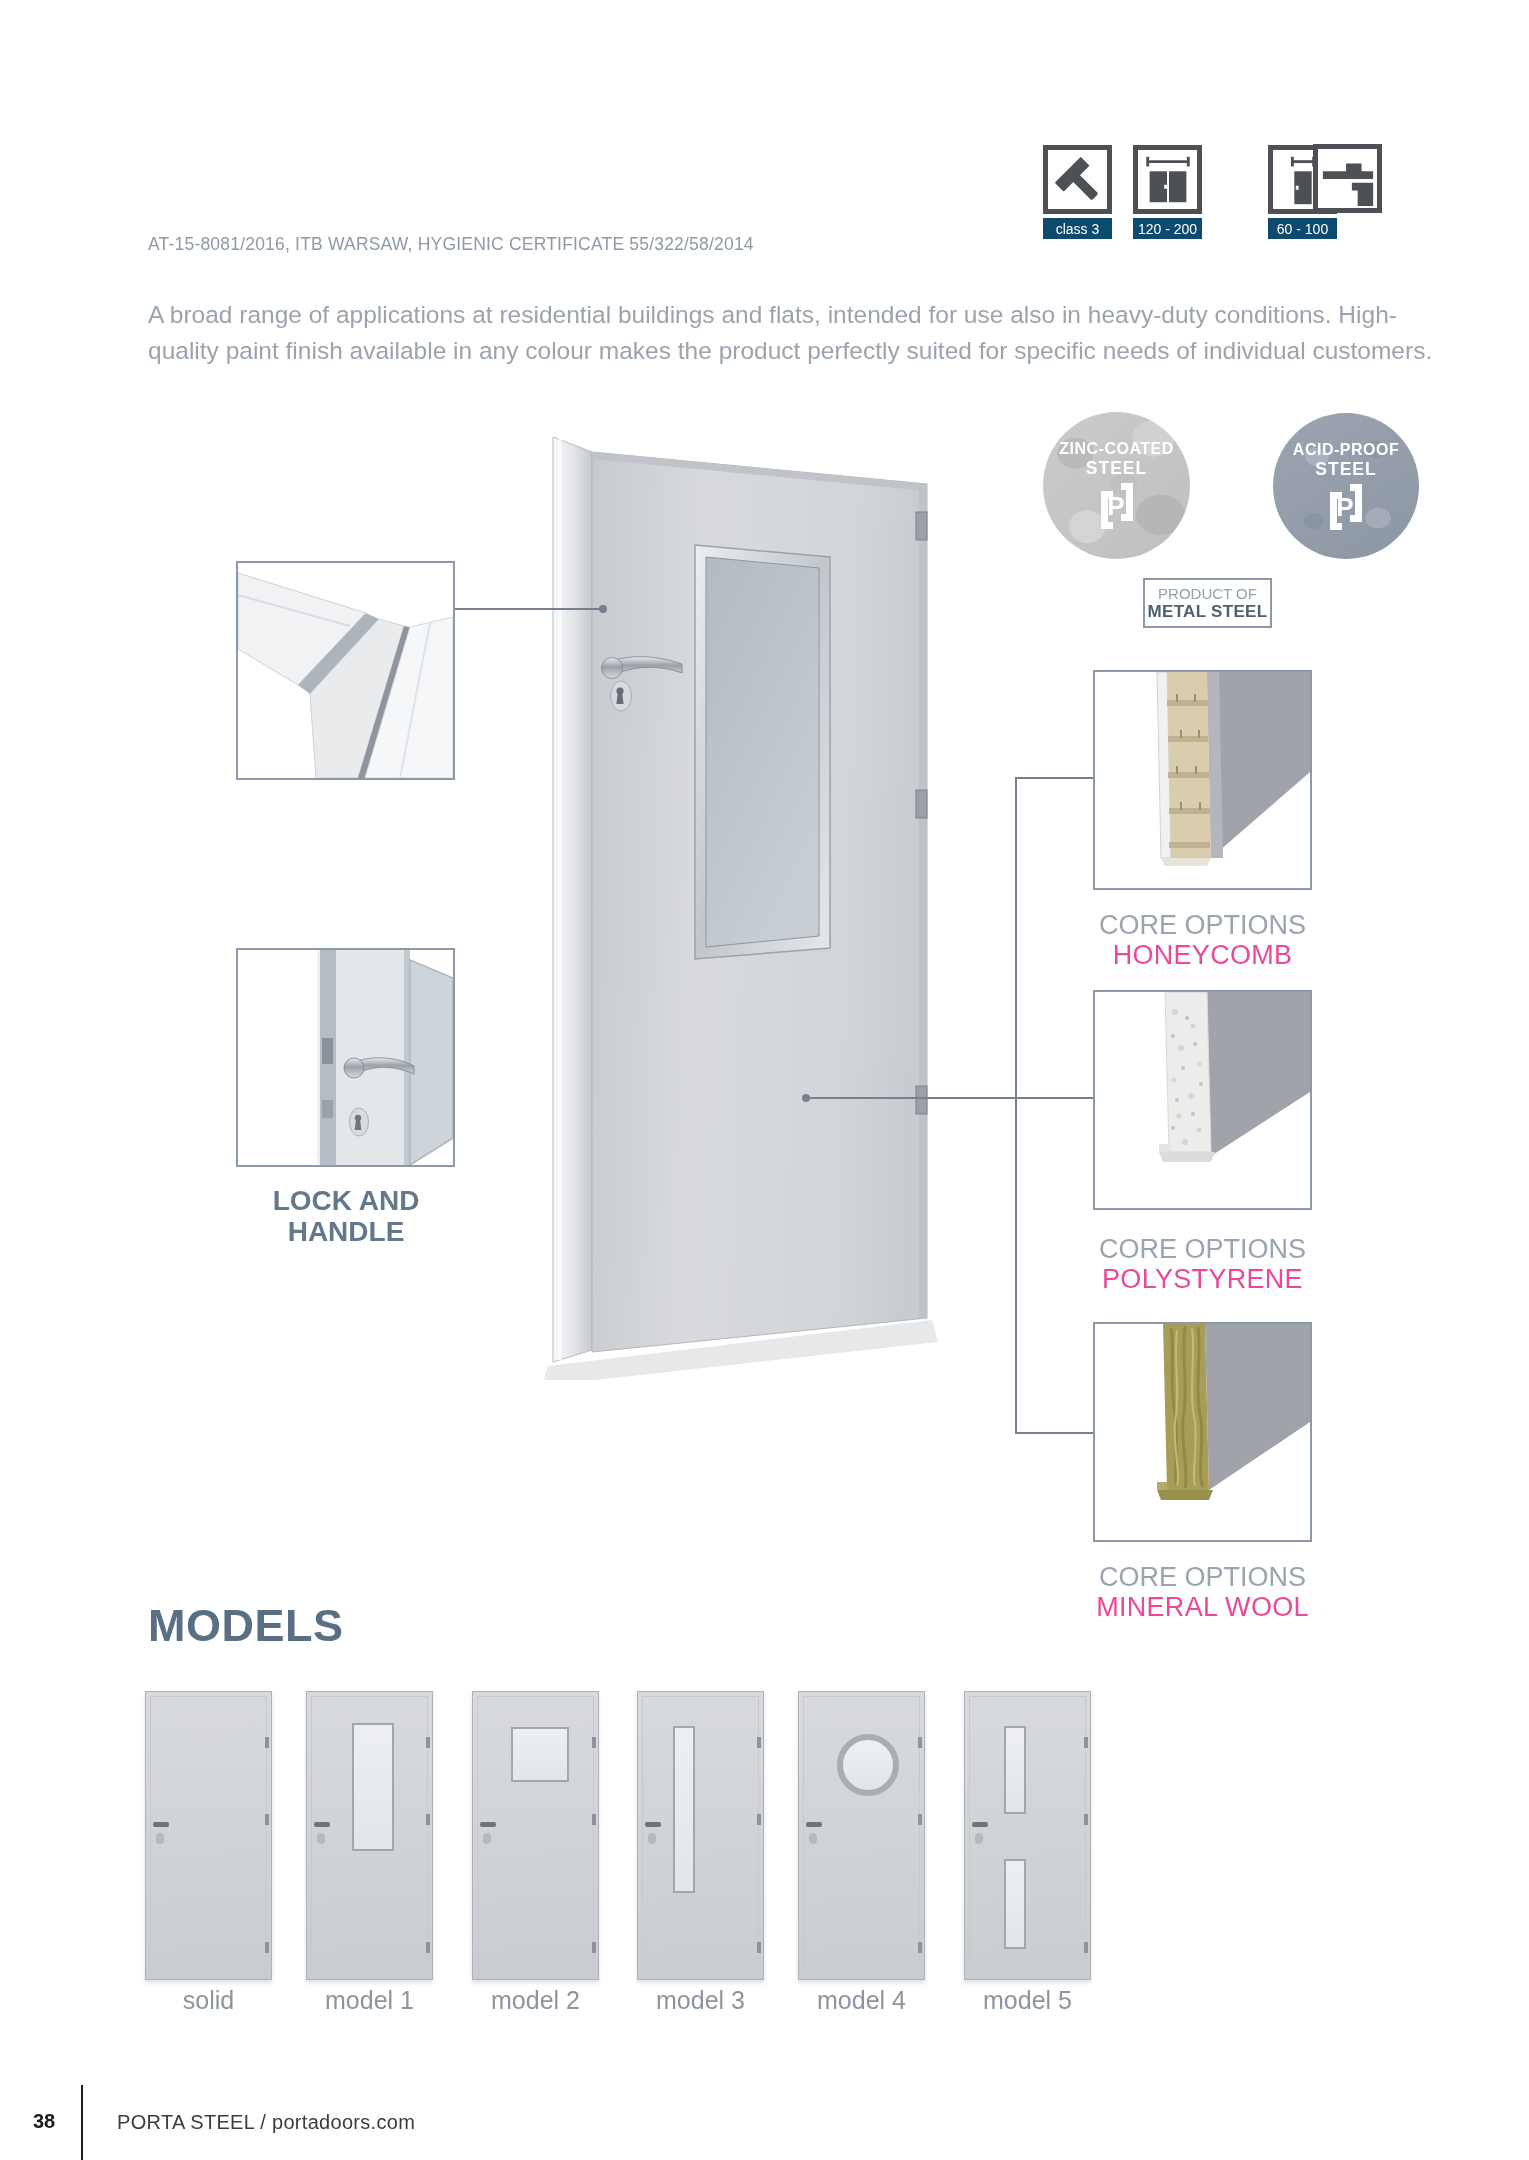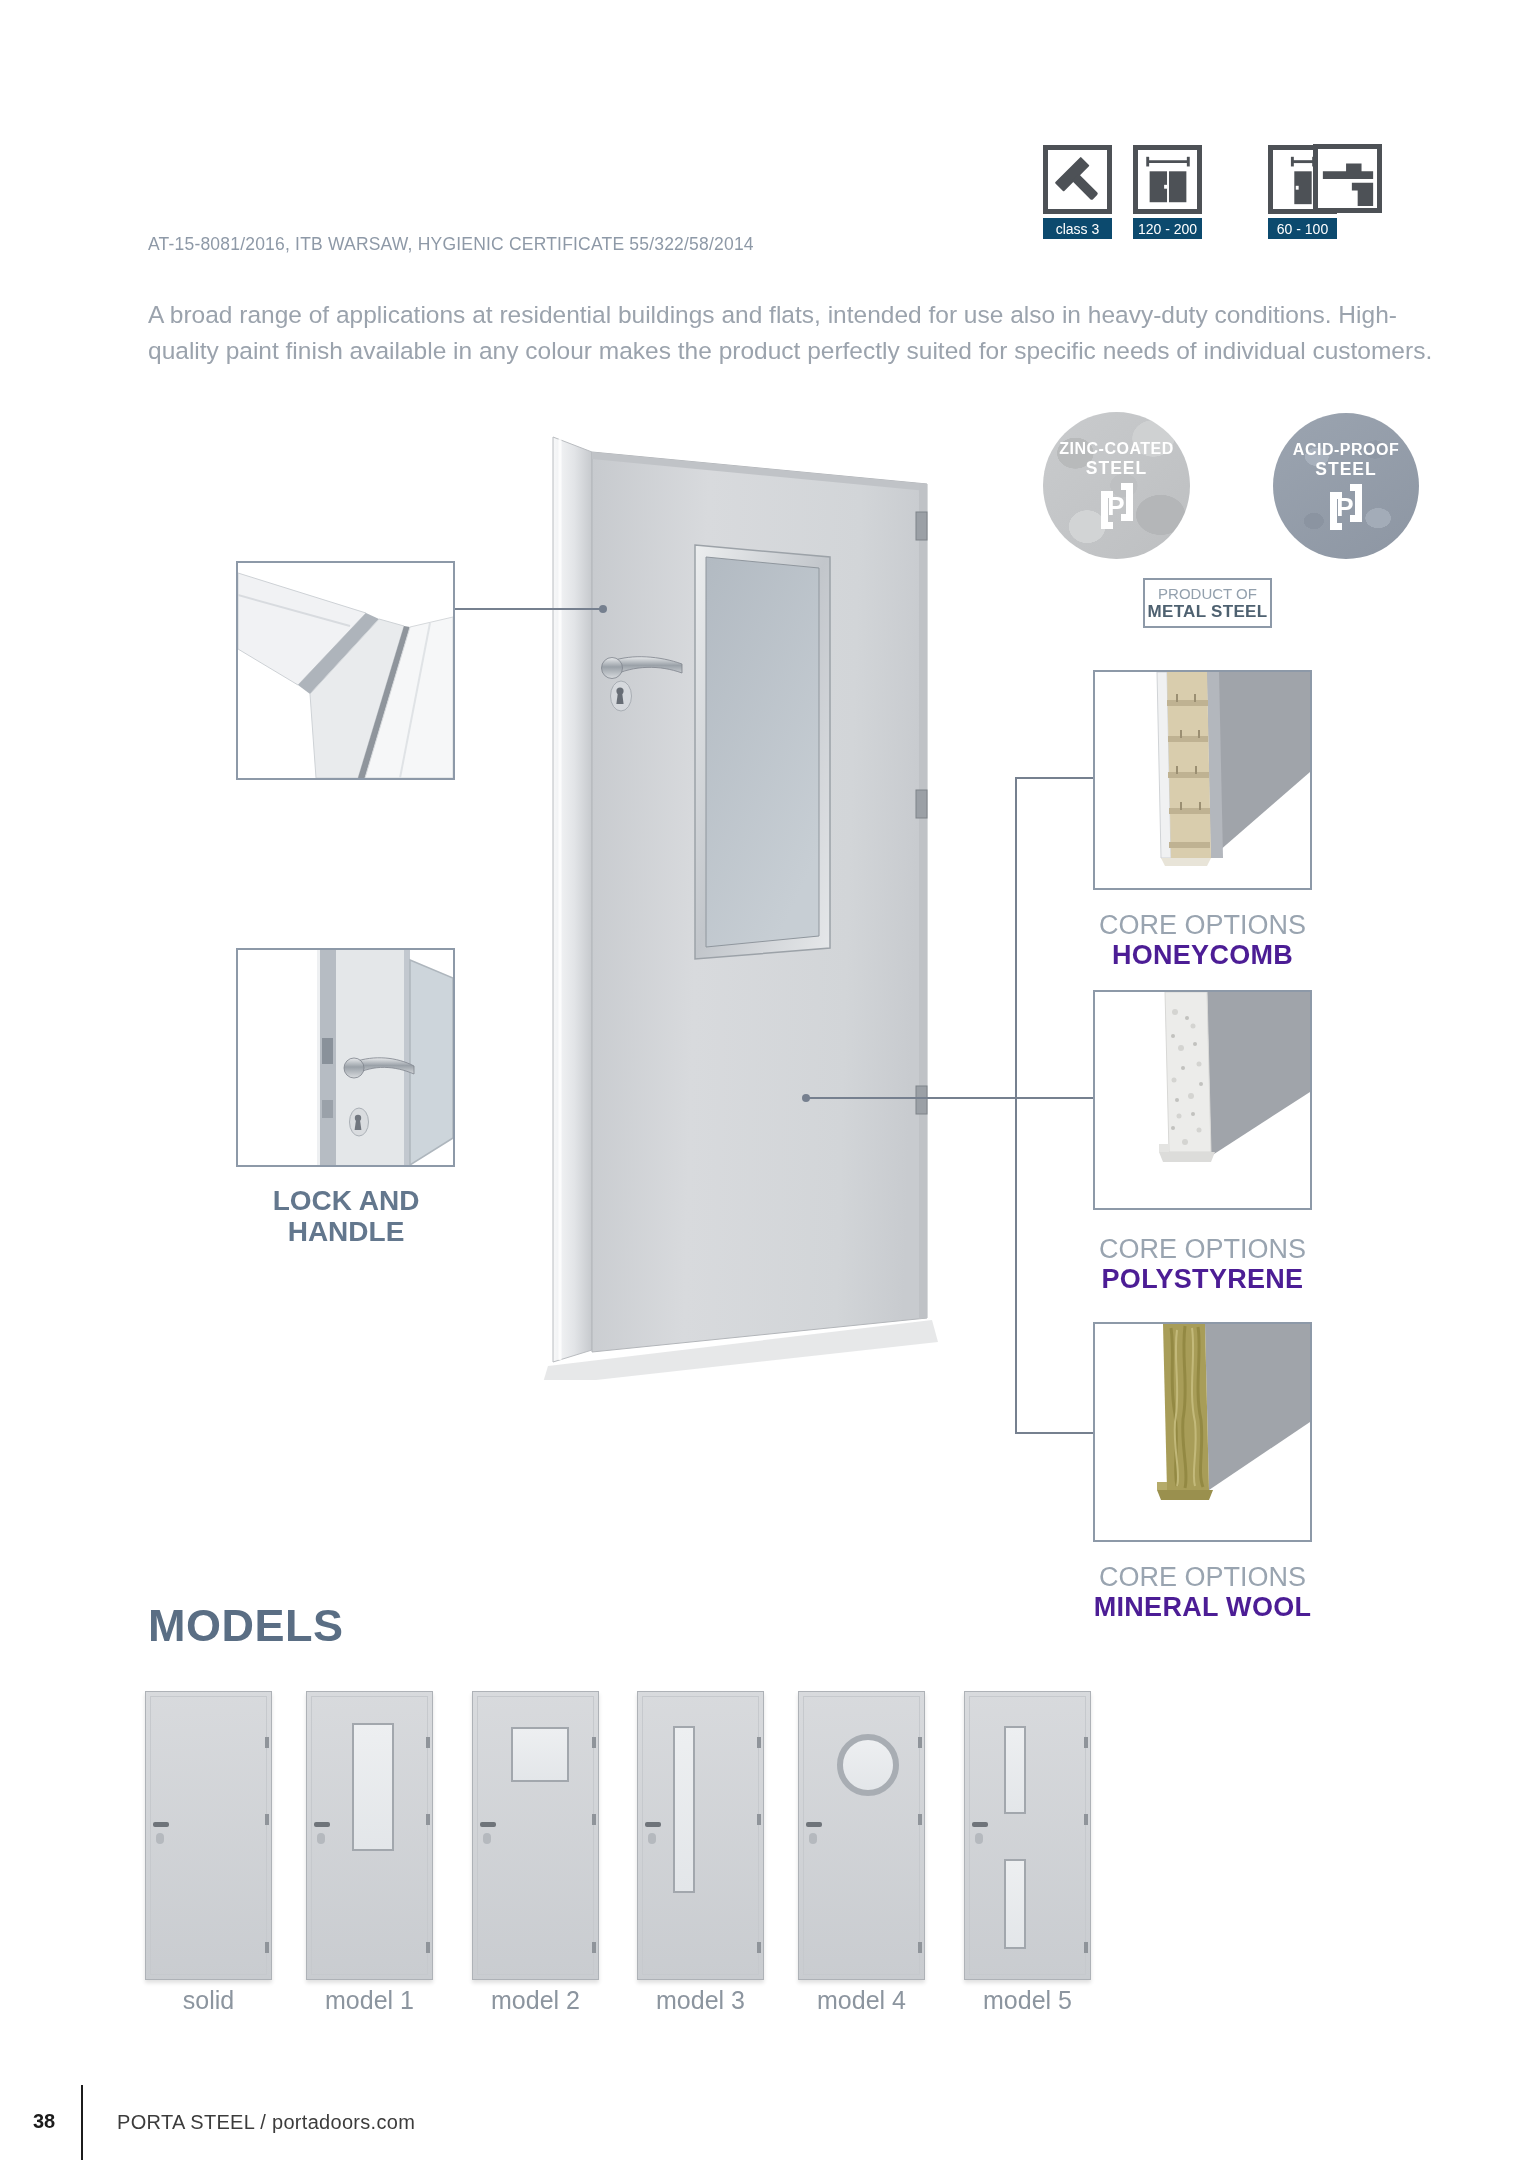--- a/index.html
+++ b/index.html
@@ -41,21 +41,21 @@
   .product-of { left:1143px; top:578px; width:129px; height:50px; border:2px solid #8d99a8;
      text-align:center; padding-top:5px; }
   .product-of .l1 { font-size:15px; color:#93a0ad; }
   .product-of .l2 { font-size:17px; font-weight:bold; color:#4e6170; letter-spacing:0.3px; }
 
   
   .pic-box { border:2px solid #8d99a8; background:#fff; }
   .caption { text-align:center; font-weight:bold; color:#63778d; font-size:28px; line-height:31px; }
   .core-cap { text-align:center; font-size:27px; line-height:30px; }
   .core-cap .c1 { color:#99a4b0; }
-  .core-cap .c2 { color:#4c1d95; font-weight:bold; letter-spacing:0.3px; }
+  .core-cap .c2 { color:#ec4899; font-weight:normal; letter-spacing:0.3px; }
 
   
   .cline { background:#76808f; }
   .cdot  { width:8px; height:8px; border-radius:50%; background:#76808f; }
 
   
   .models-h { left:148px; top:1600px; font-size:45px; font-weight:bold; color:#5a6e84; letter-spacing:0.5px; }
   .mdoor { top:1691px; width:127px; height:289px; background:linear-gradient(178deg,#d8dadd,#c9ccd0);
            border:1px solid #aeb2b7; box-shadow:0 3px 4px rgba(0,0,0,0.12); }
   .mdoor .edge { position:absolute; inset:4px; border:1px solid #c6c9cd; }

